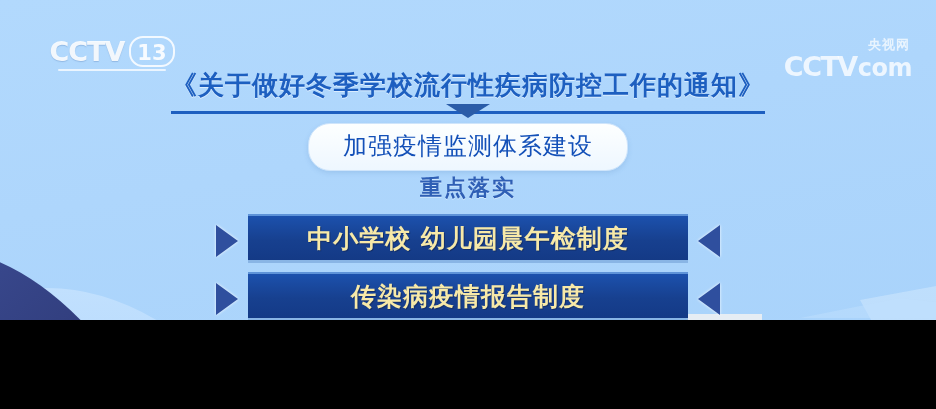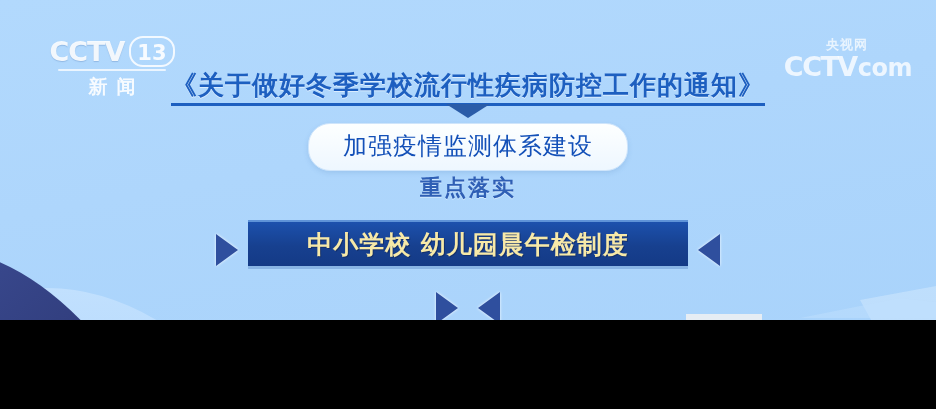--- a/index.html
+++ b/index.html
@@ -65,21 +65,21 @@
     letter-spacing: 9px;
     text-indent: 9px;
     color: rgba(255,255,255,0.9);
   }
 
   
   .cctvcom {
     position: absolute;
     right: 24px;
     top: 36px;
-    text-align: center;
+    text-align: right;
     user-select: none;
   }
   .cctvcom .cn {
     font-size: 13px;
     font-weight: 700;
     letter-spacing: 1px;
     color: rgba(255,255,255,0.72);
     margin-bottom: -3px;
     margin-right: 2px;
   }
@@ -109,21 +109,21 @@
     right: 0;
     top: 68px;
     text-align: center;
   }
   .headline .txt {
     display: inline-block;
     font-size: 26px;
     font-weight: 700;
     color: #1d5fc0;
     letter-spacing: 1px;
-    padding-bottom: 0;
+    padding-bottom: 8px;
     border-bottom: 3px solid #1d5fc0;
     text-shadow: 0 1px 0 rgba(255,255,255,0.55);
   }
   .down-chevron {
     position: absolute;
     left: 50%;
     top: 104px;
     transform: translateX(-50%);
     width: 0; height: 0;
     border-left: 22px solid transparent;
@@ -169,21 +169,21 @@
   
   .bars {
     position: absolute;
     left: 0; right: 0;
     top: 208px;
   }
   .bar-row {
     position: relative;
     height: 58px;
     display: flex;
-    align-items: flex-end;
+    align-items: center;
     justify-content: center;
   }
   .tri {
     width: 0; height: 0;
     margin-top: 7px;
     flex: 0 0 auto;
     filter: drop-shadow(0 0 1.5px rgba(255,255,255,0.95));
   }
   .tri.right {
     border-top: 16px solid transparent;
@@ -301,21 +301,20 @@
       <path d="M 800 318 L 900 298 L 936 302 L 936 318 Z" fill="#bfdffd" opacity="0.5"></path>
     </svg>
   </div>
 
   <div class="cctv13">
     <div class="row1">
       <span class="mark">CCTV</span>
       <span class="num">13</span>
     </div>
     <div class="rule"></div>
-    <div class="sub">新闻</div>
   </div>
 
   <div class="cctvcom">
     <div class="cn">央视网</div>
     <div class="line">
       <span class="big">CCTV</span>
       <span class="dom">com</span>
     </div>
   </div>
 
@@ -335,20 +334,27 @@
   <div class="bars">
 
     <div class="bar-row">
       <div class="tri right"></div>
       <div class="bar">
         <span class="label">中小学校  幼儿园晨午检制度</span>
       </div>
       <div class="tri left"></div>
     </div>
 
+    <div class="bar-row">
+      <div class="tri right"></div>
+      <div class="bar">
+        <span class="label">传染病疫情报告制度</span>
+      </div>
+      <div class="tri left"></div>
+    </div>
 
     <div class="bar-row">
       <div class="tri right"></div>
       <div class="tri left"></div>
     </div>
 
   </div>
 
 </div>
 

